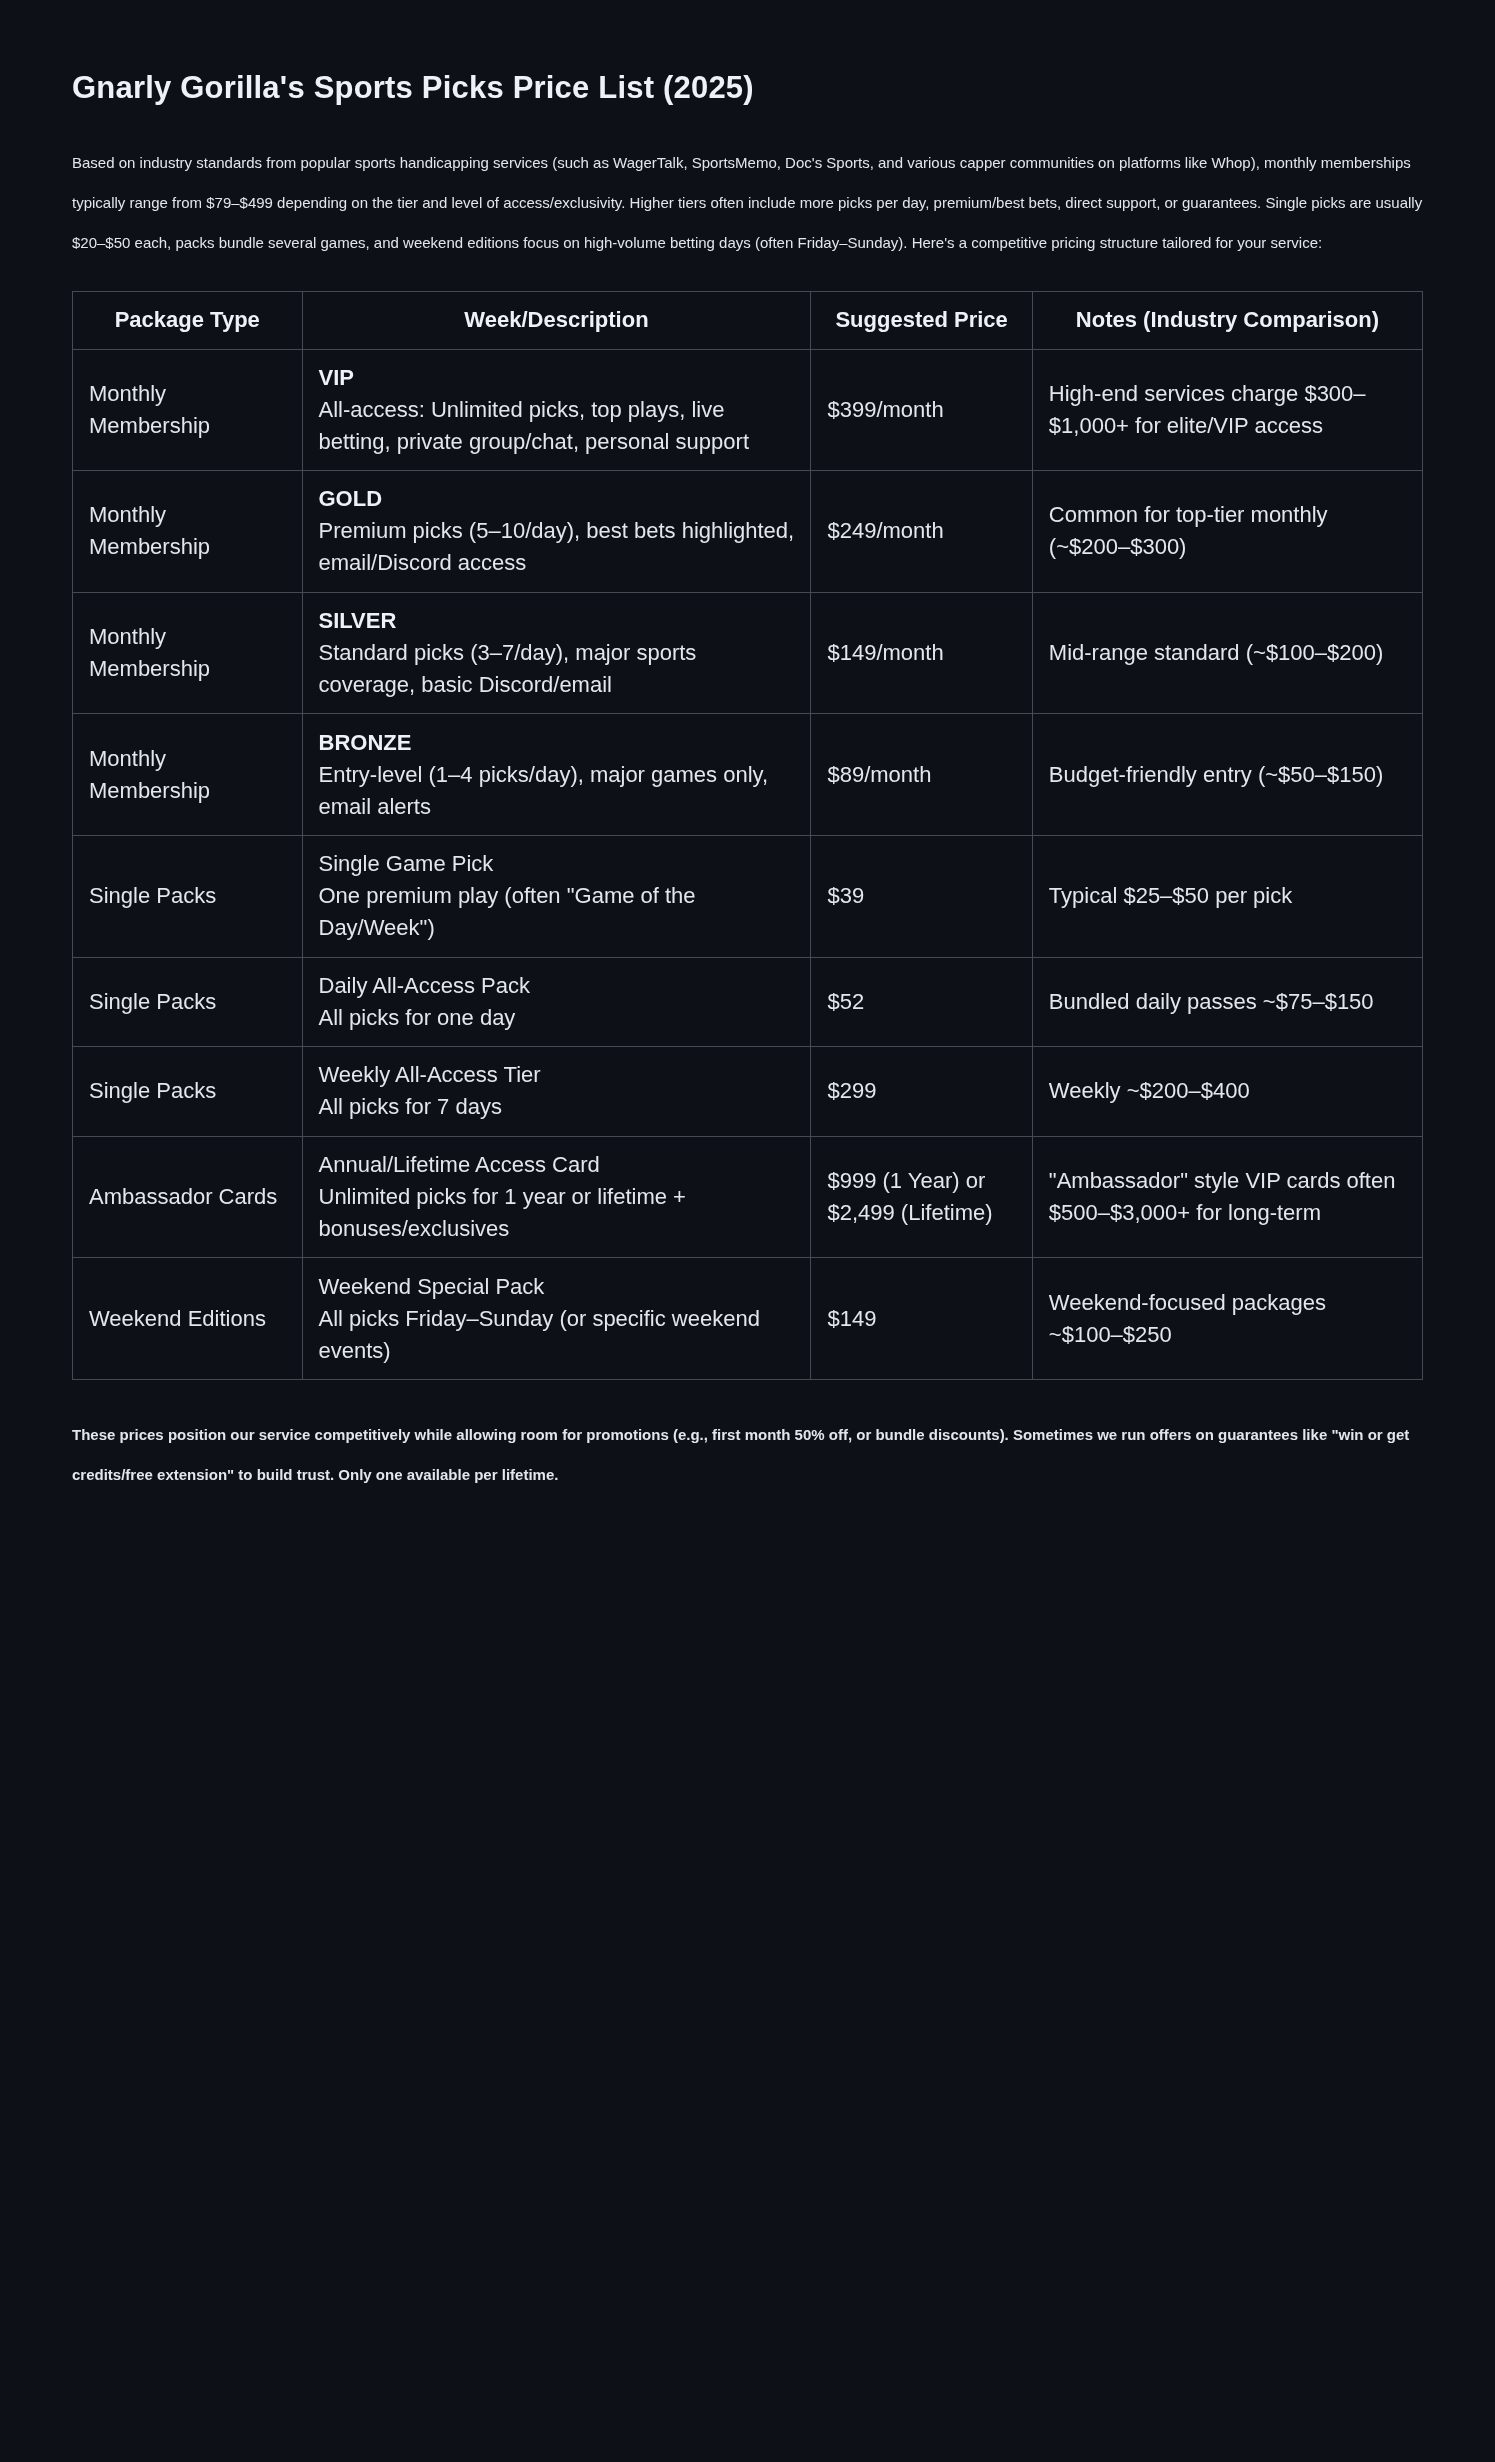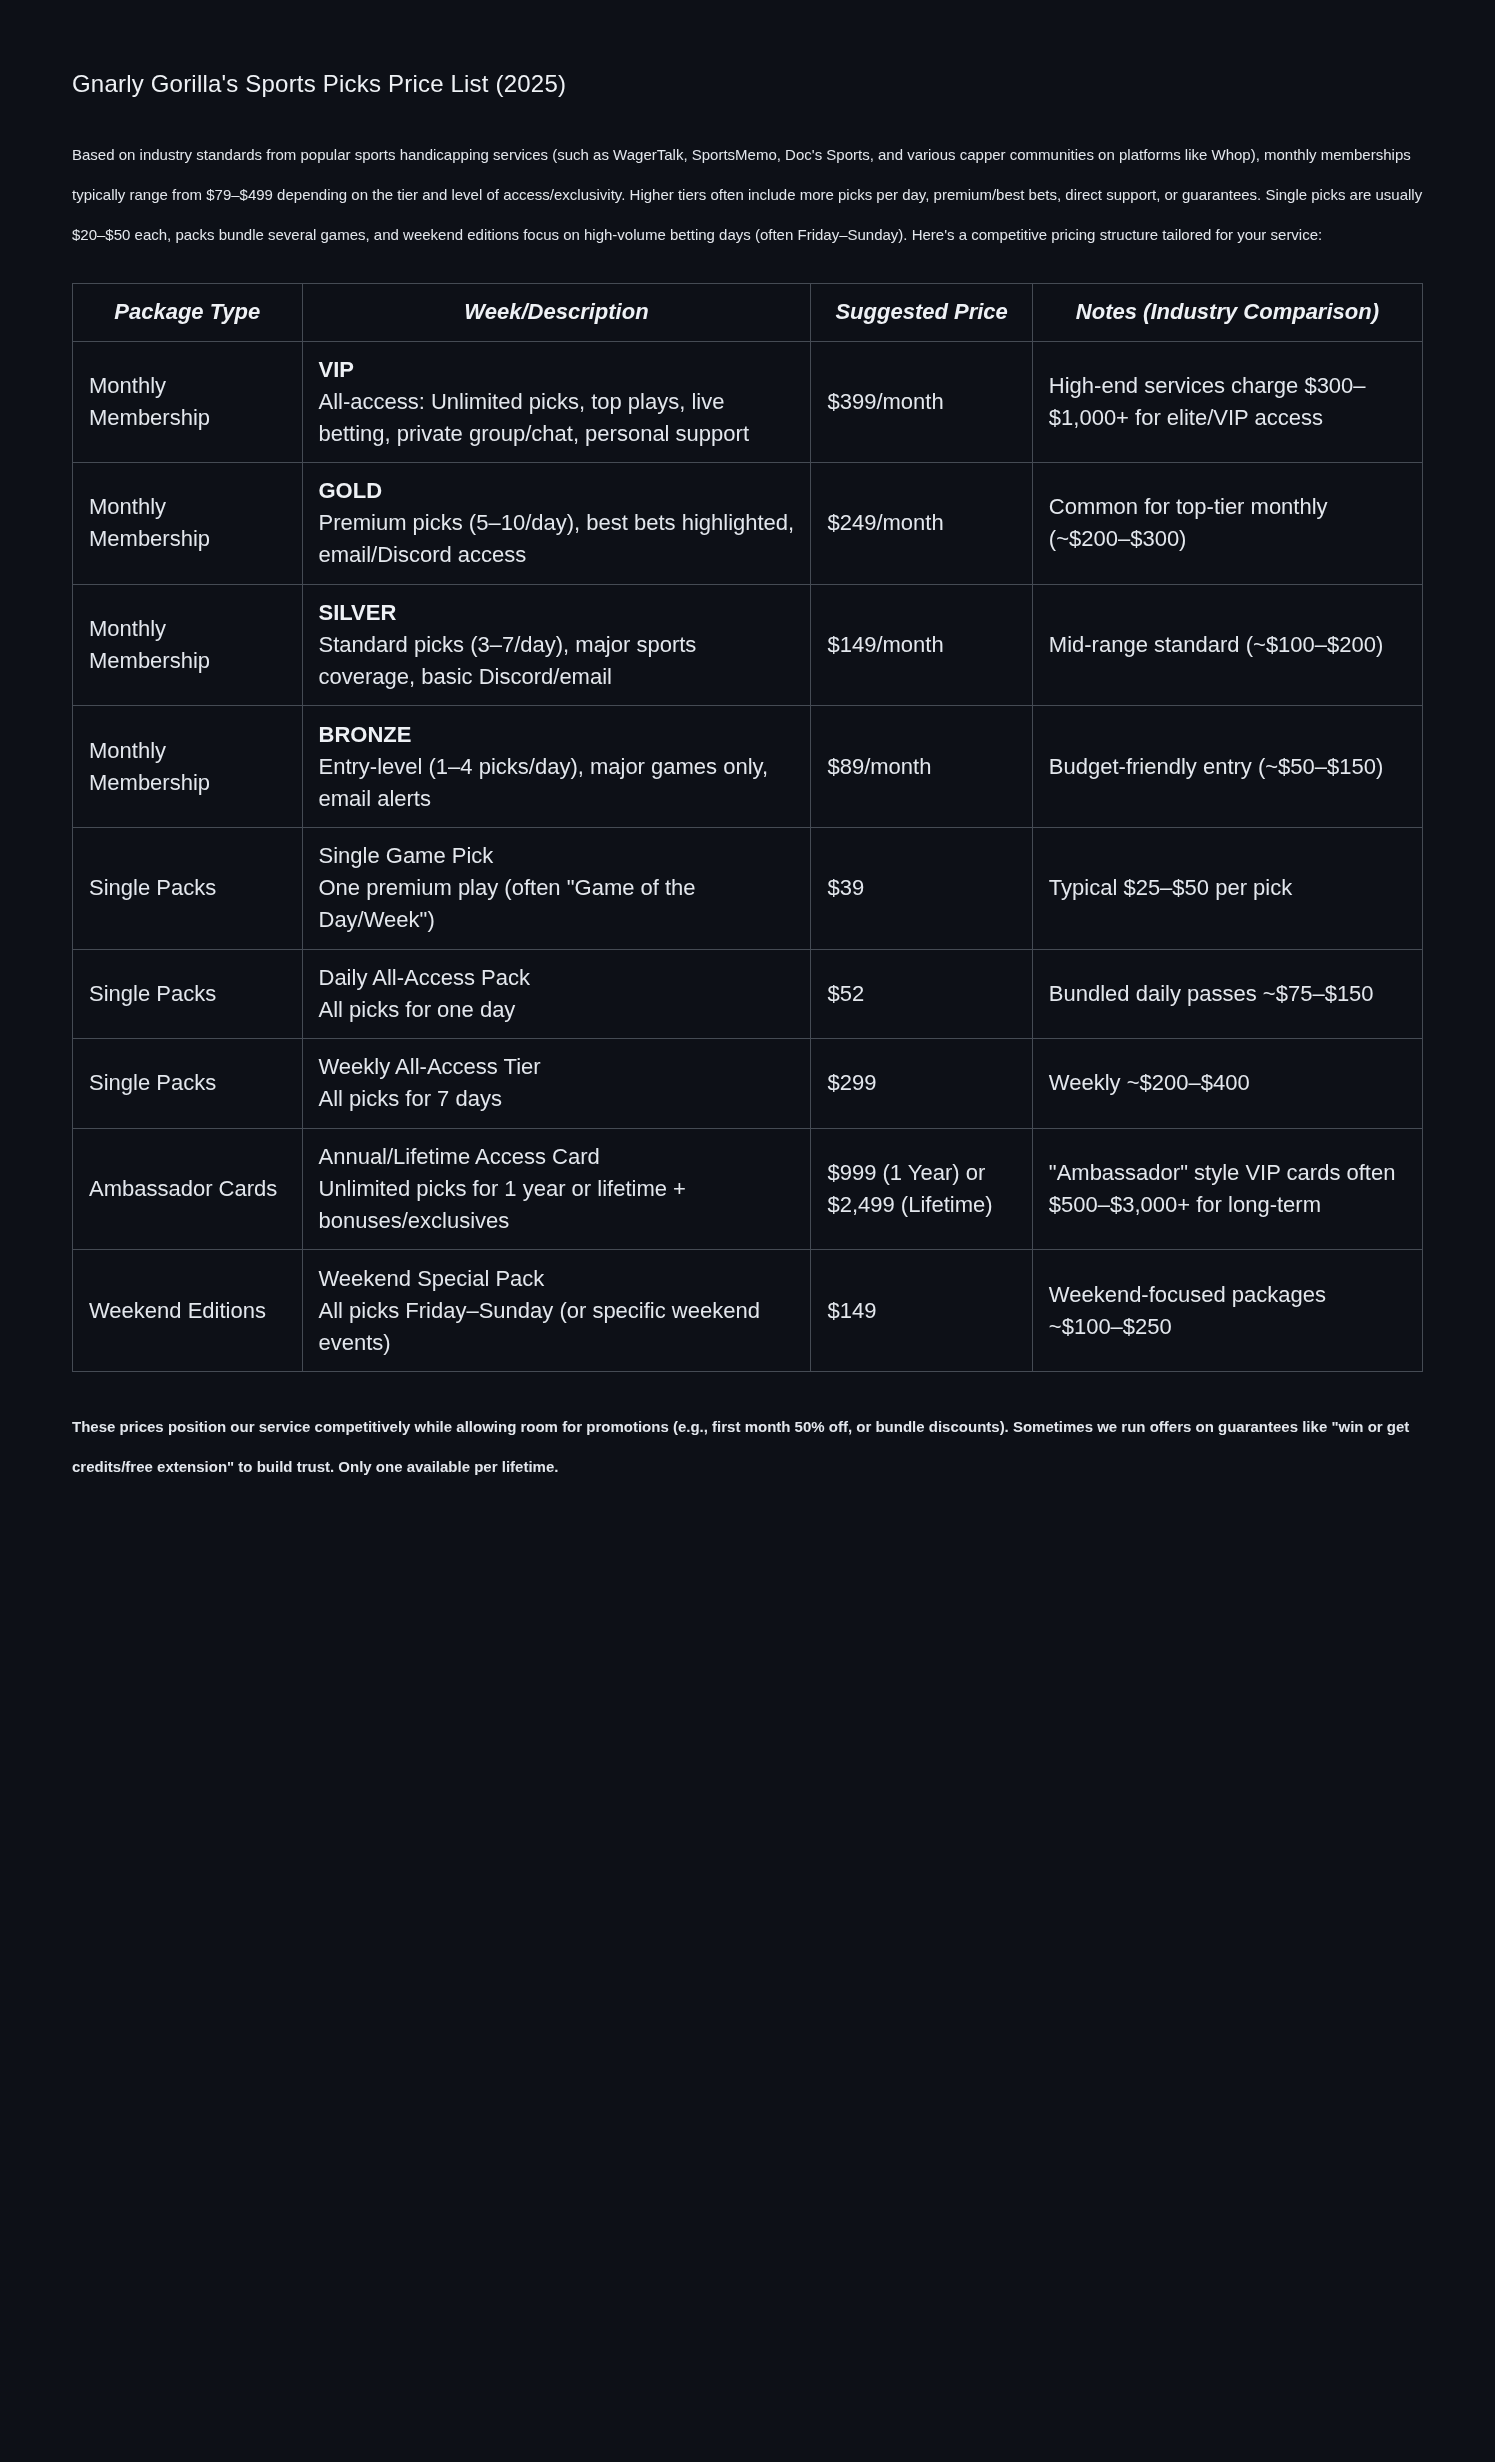--- a/index.html
+++ b/index.html
@@ -11,22 +11,22 @@
     height: 2462px;
     background: #0d1017;
     color: #e3e7ed;
     font-family: "Liberation Sans", "DejaVu Sans", sans-serif;
     box-sizing: border-box;
   }
   .doc {
     padding: 70px 72px 0 72px;
   }
   h1.doc-title {
-    font-size: 24px;
-    font-weight: normal;
+    font-size: 31px;
+    font-weight: bold;
     color: #eef1f5;
     margin: 0 0 37px 0;
     letter-spacing: 0.2px;
   }
   p.doc-para {
     font-size: 15px;
     line-height: 40px;
     margin: 0;
     color: #e3e7ed;
   }
@@ -49,21 +49,20 @@
     border: 1.8px solid #454b54;
     padding: 12.3px 16px;
     vertical-align: middle;
     text-align: left;
     word-wrap: break-word;
   }
   table.price-table th {
     font-weight: bold;
     text-align: center;
     color: #eef1f5;
-    font-style: italic;
   }
   .tier-title.bold {
     font-weight: bold;
     color: #eef1f5;
   }
   .col-package  { width: 17%; }
   .col-tier     { width: 37.7%; }
   .col-price    { width: 16.4%; }
   .col-notes    { width: 28.9%; }
 </style>

